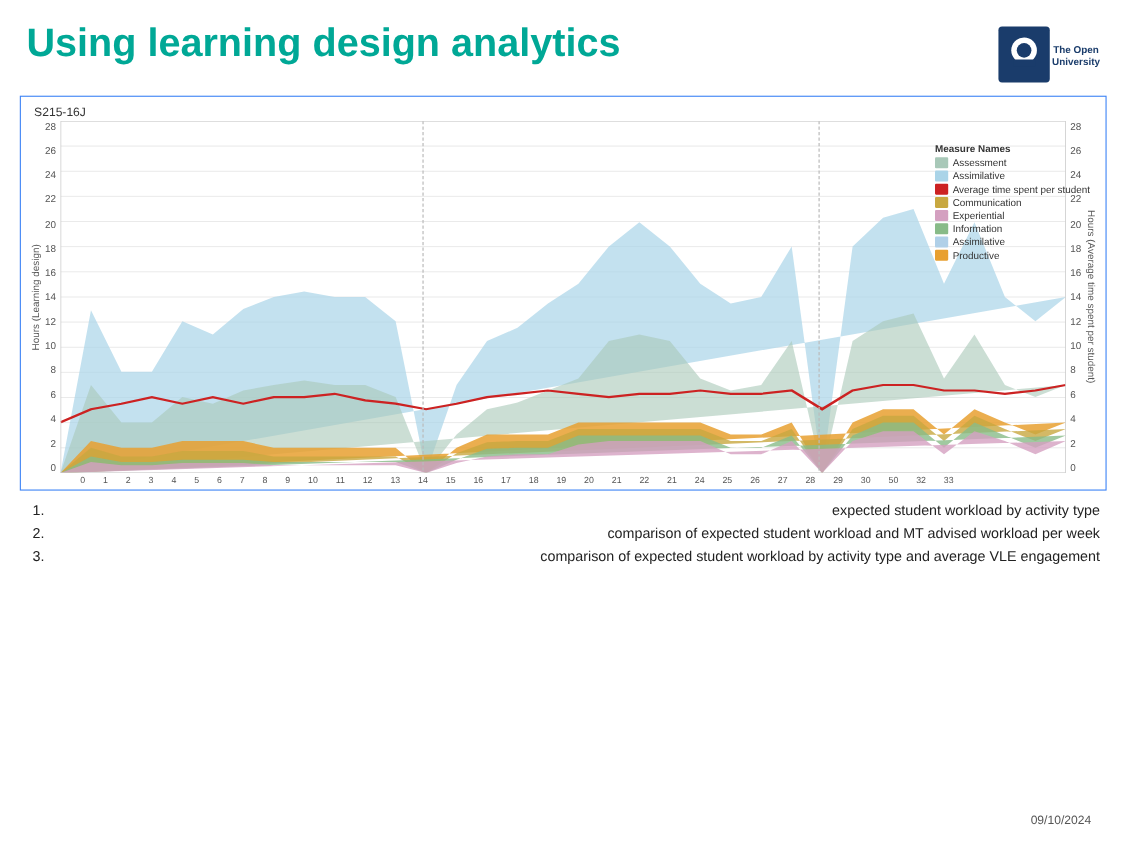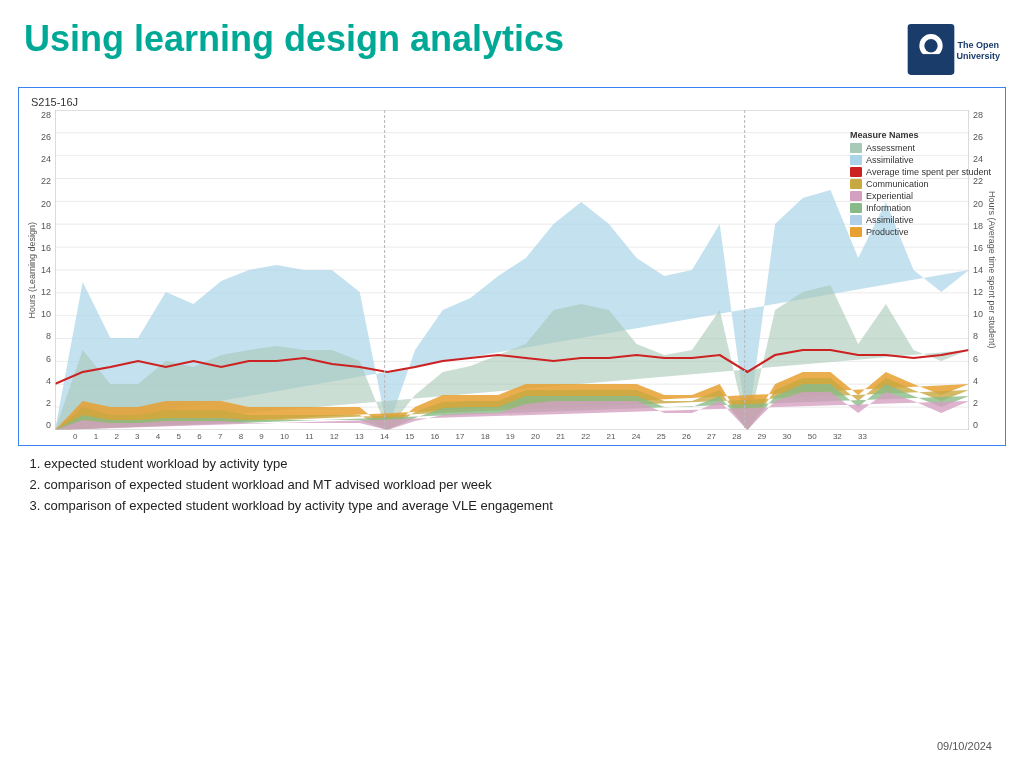--- a/index.html
+++ b/index.html
@@ -117,20 +117,21 @@
       padding: 8px 24px 4px 24px;
       font-size: 13px;
       color: #222;
       line-height: 1.6;
     }
     .bottom-text ol {
       padding-left: 20px;
     }
     .bottom-text li {
       font-size: 13px;
+      text-align: right;
     }
     .date-stamp {
       position: absolute;
       bottom: 16px;
       right: 32px;
       font-size: 11px;
       color: #555;
     }
     .y-label-left {
       writing-mode: vertical-rl;

